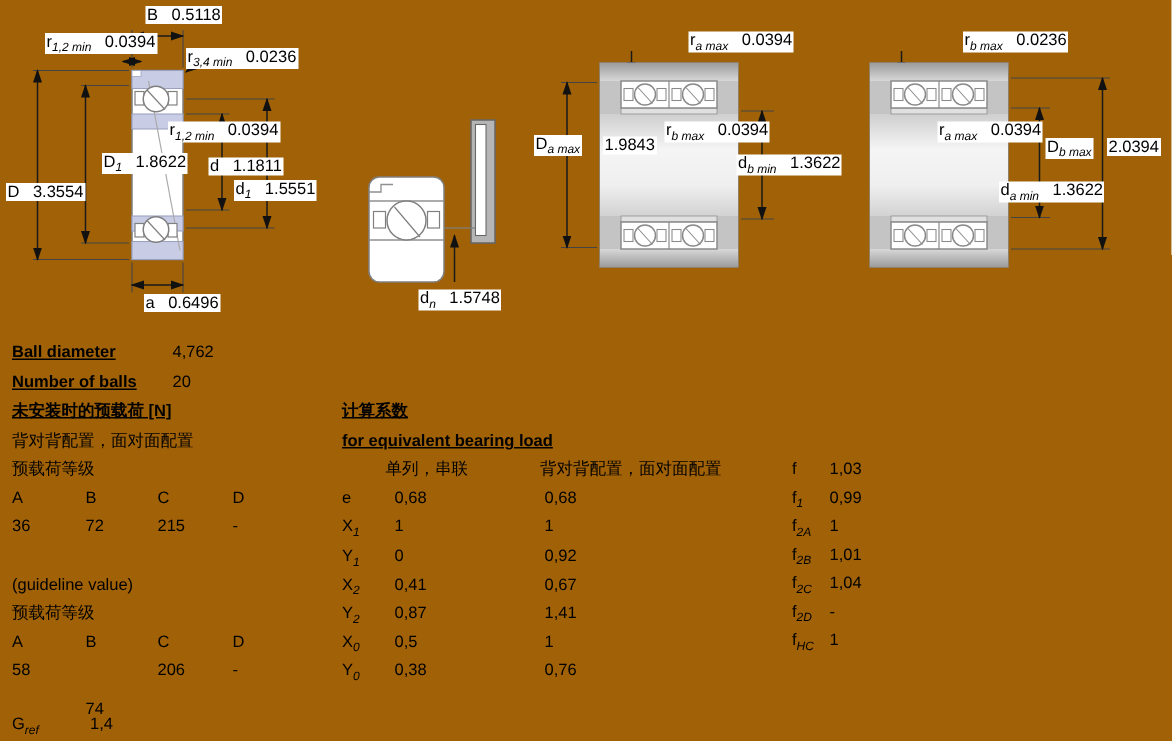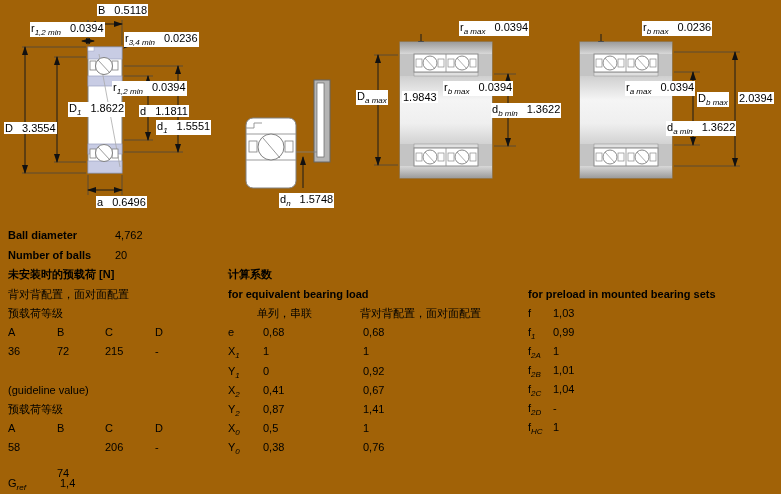--- a/index.html
+++ b/index.html
@@ -1,20 +1,20 @@
 <!DOCTYPE html>
 <html><head>
 <meta charset="utf-8">
 <style>
   html,body{margin:0;padding:0;background:#fff;}
   #app{position:relative;width:781px;height:494px;background:#a16207;overflow:hidden;
        font-family:"Liberation Sans","DejaVu Sans",sans-serif;color:#000;}
   svg{position:absolute;left:0;top:0;}
   .t{position:absolute;font-size:11px;line-height:13px;white-space:nowrap;}
-  .b{font-weight:bold;}
+  .b{font-weight:bold;text-decoration:underline;}
   .t sub,.dim sub{font-size:8px;line-height:1;font-style:italic;}
   .dim{position:absolute;font-size:11px;line-height:12px;white-space:nowrap;
        background:#fff;padding:0 1px;}
   .dim .v{margin-left:9px;}
   .ln{stroke:#1a1a1a;stroke-width:1;}
   .ex{stroke:#444;stroke-width:0.75;}
   .thin{stroke:#909090;stroke-width:0.9;fill:none;}
 </style>
 </head>
 <body>
@@ -256,21 +256,20 @@
 <div class="t" style="left:363px;top:403px">1,41</div>
 
 <div class="t" style="left:228px;top:422px"><span>X</span><sub>0</sub></div>
 <div class="t" style="left:263px;top:422px">0,5</div>
 <div class="t" style="left:363px;top:422px">1</div>
 
 <div class="t" style="left:228px;top:441px"><span>Y</span><sub>0</sub></div>
 <div class="t" style="left:263px;top:441px">0,38</div>
 <div class="t" style="left:363px;top:441px">0,76</div>
 
-<div class="t b" style="left:528px;top:288px">for preload in mounted bearing sets</div>
 
 <div class="t" style="left:528px;top:307px"><span>f</span><sub></sub></div>
 <div class="t" style="left:553px;top:307px">1,03</div>
 
 <div class="t" style="left:528px;top:326px"><span>f</span><sub>1</sub></div>
 <div class="t" style="left:553px;top:326px">0,99</div>
 
 <div class="t" style="left:528px;top:345px"><span>f</span><sub>2A</sub></div>
 <div class="t" style="left:553px;top:345px">1</div>
 

